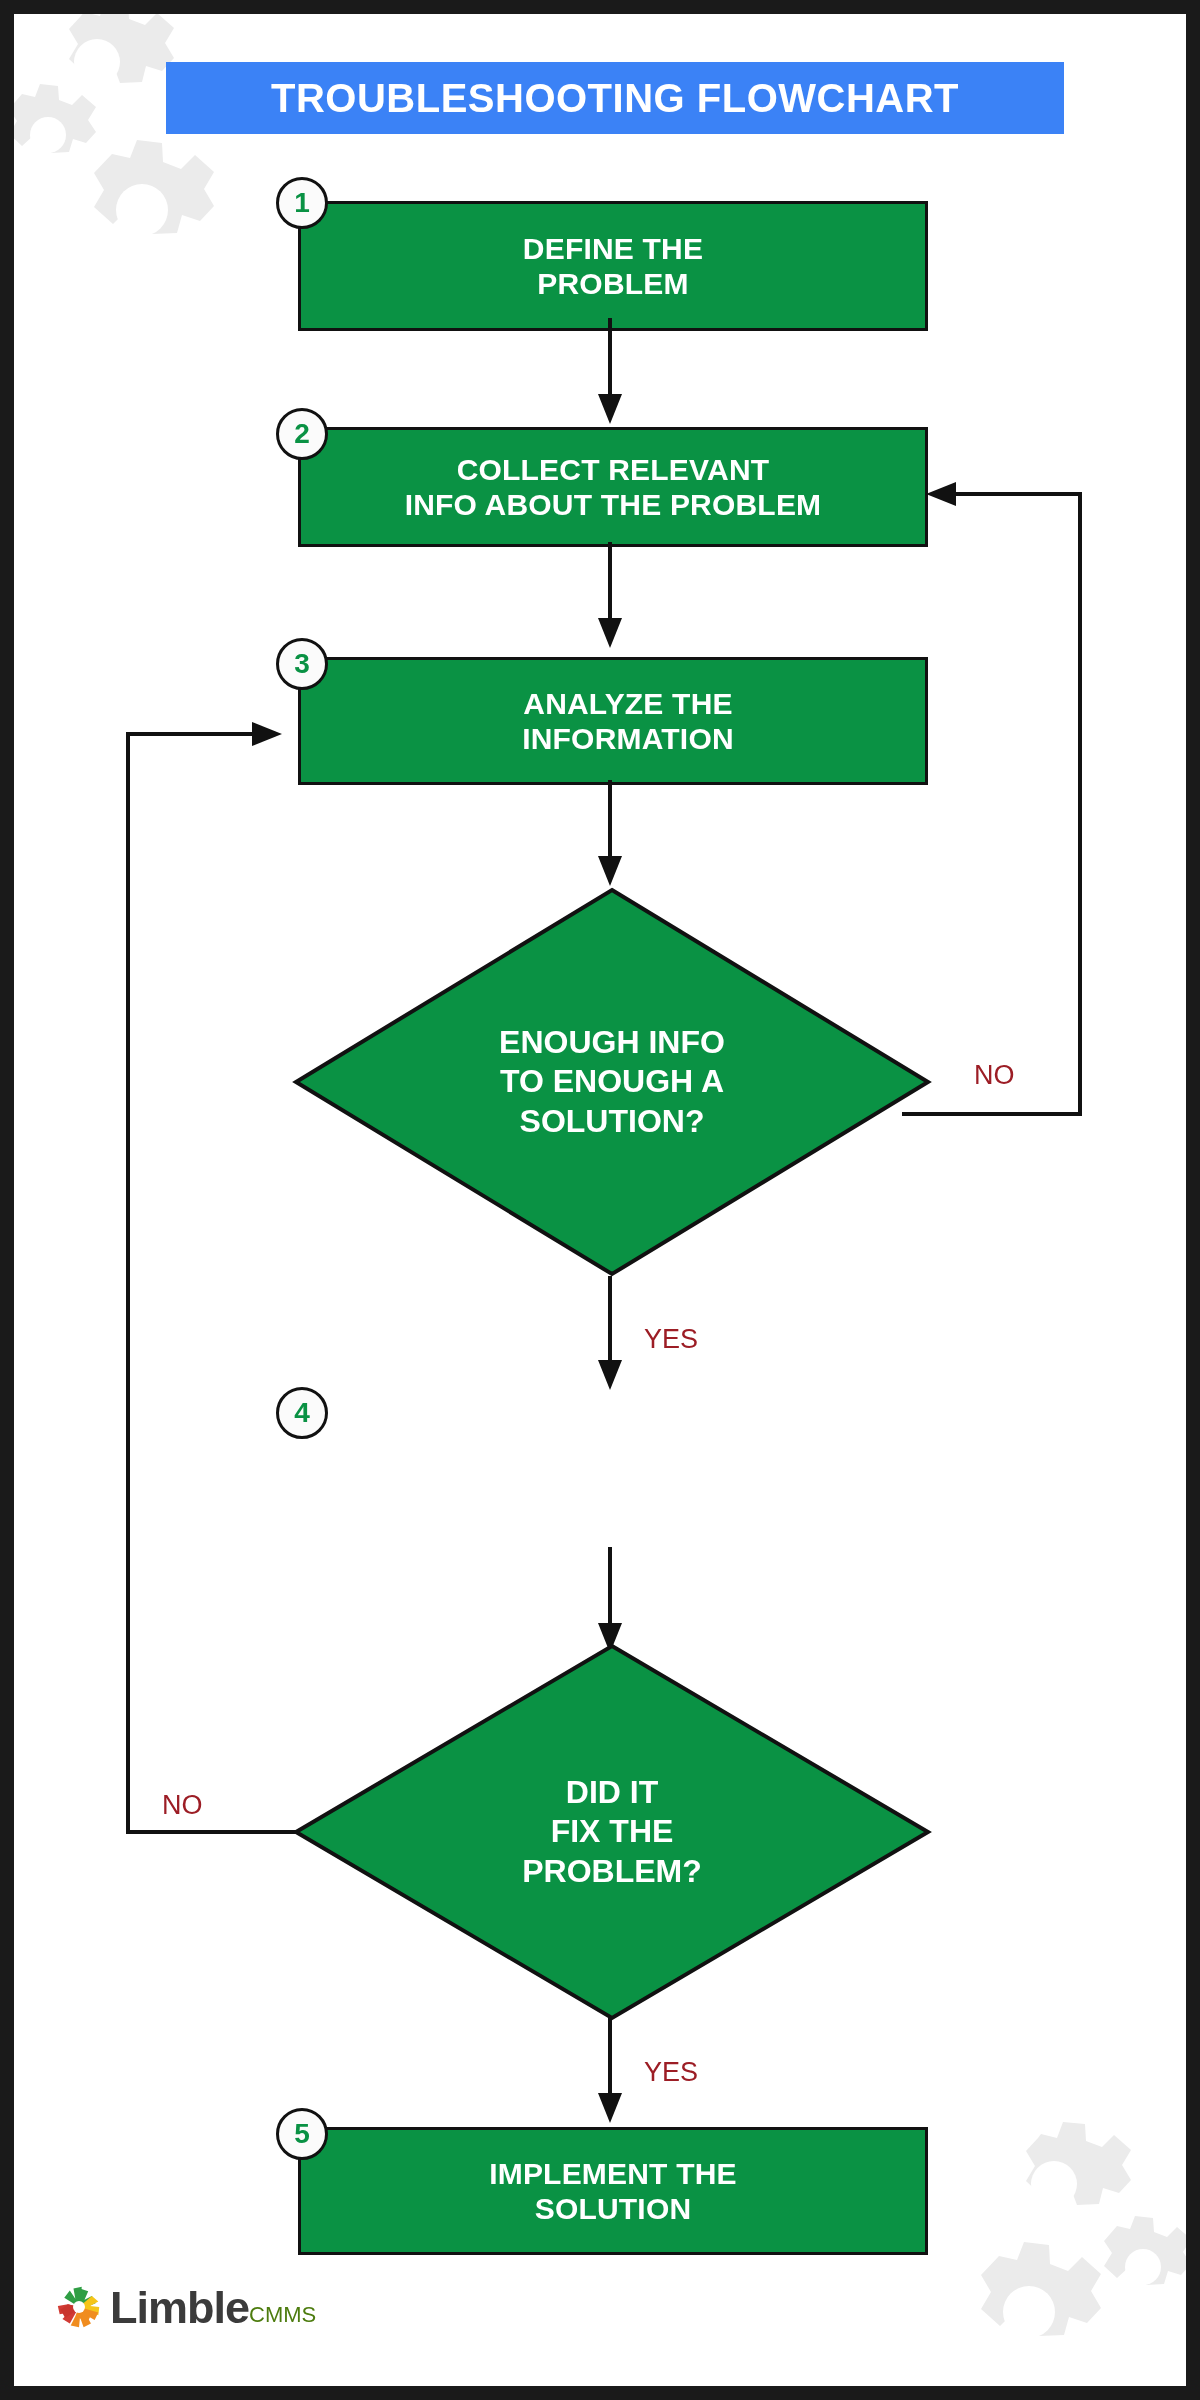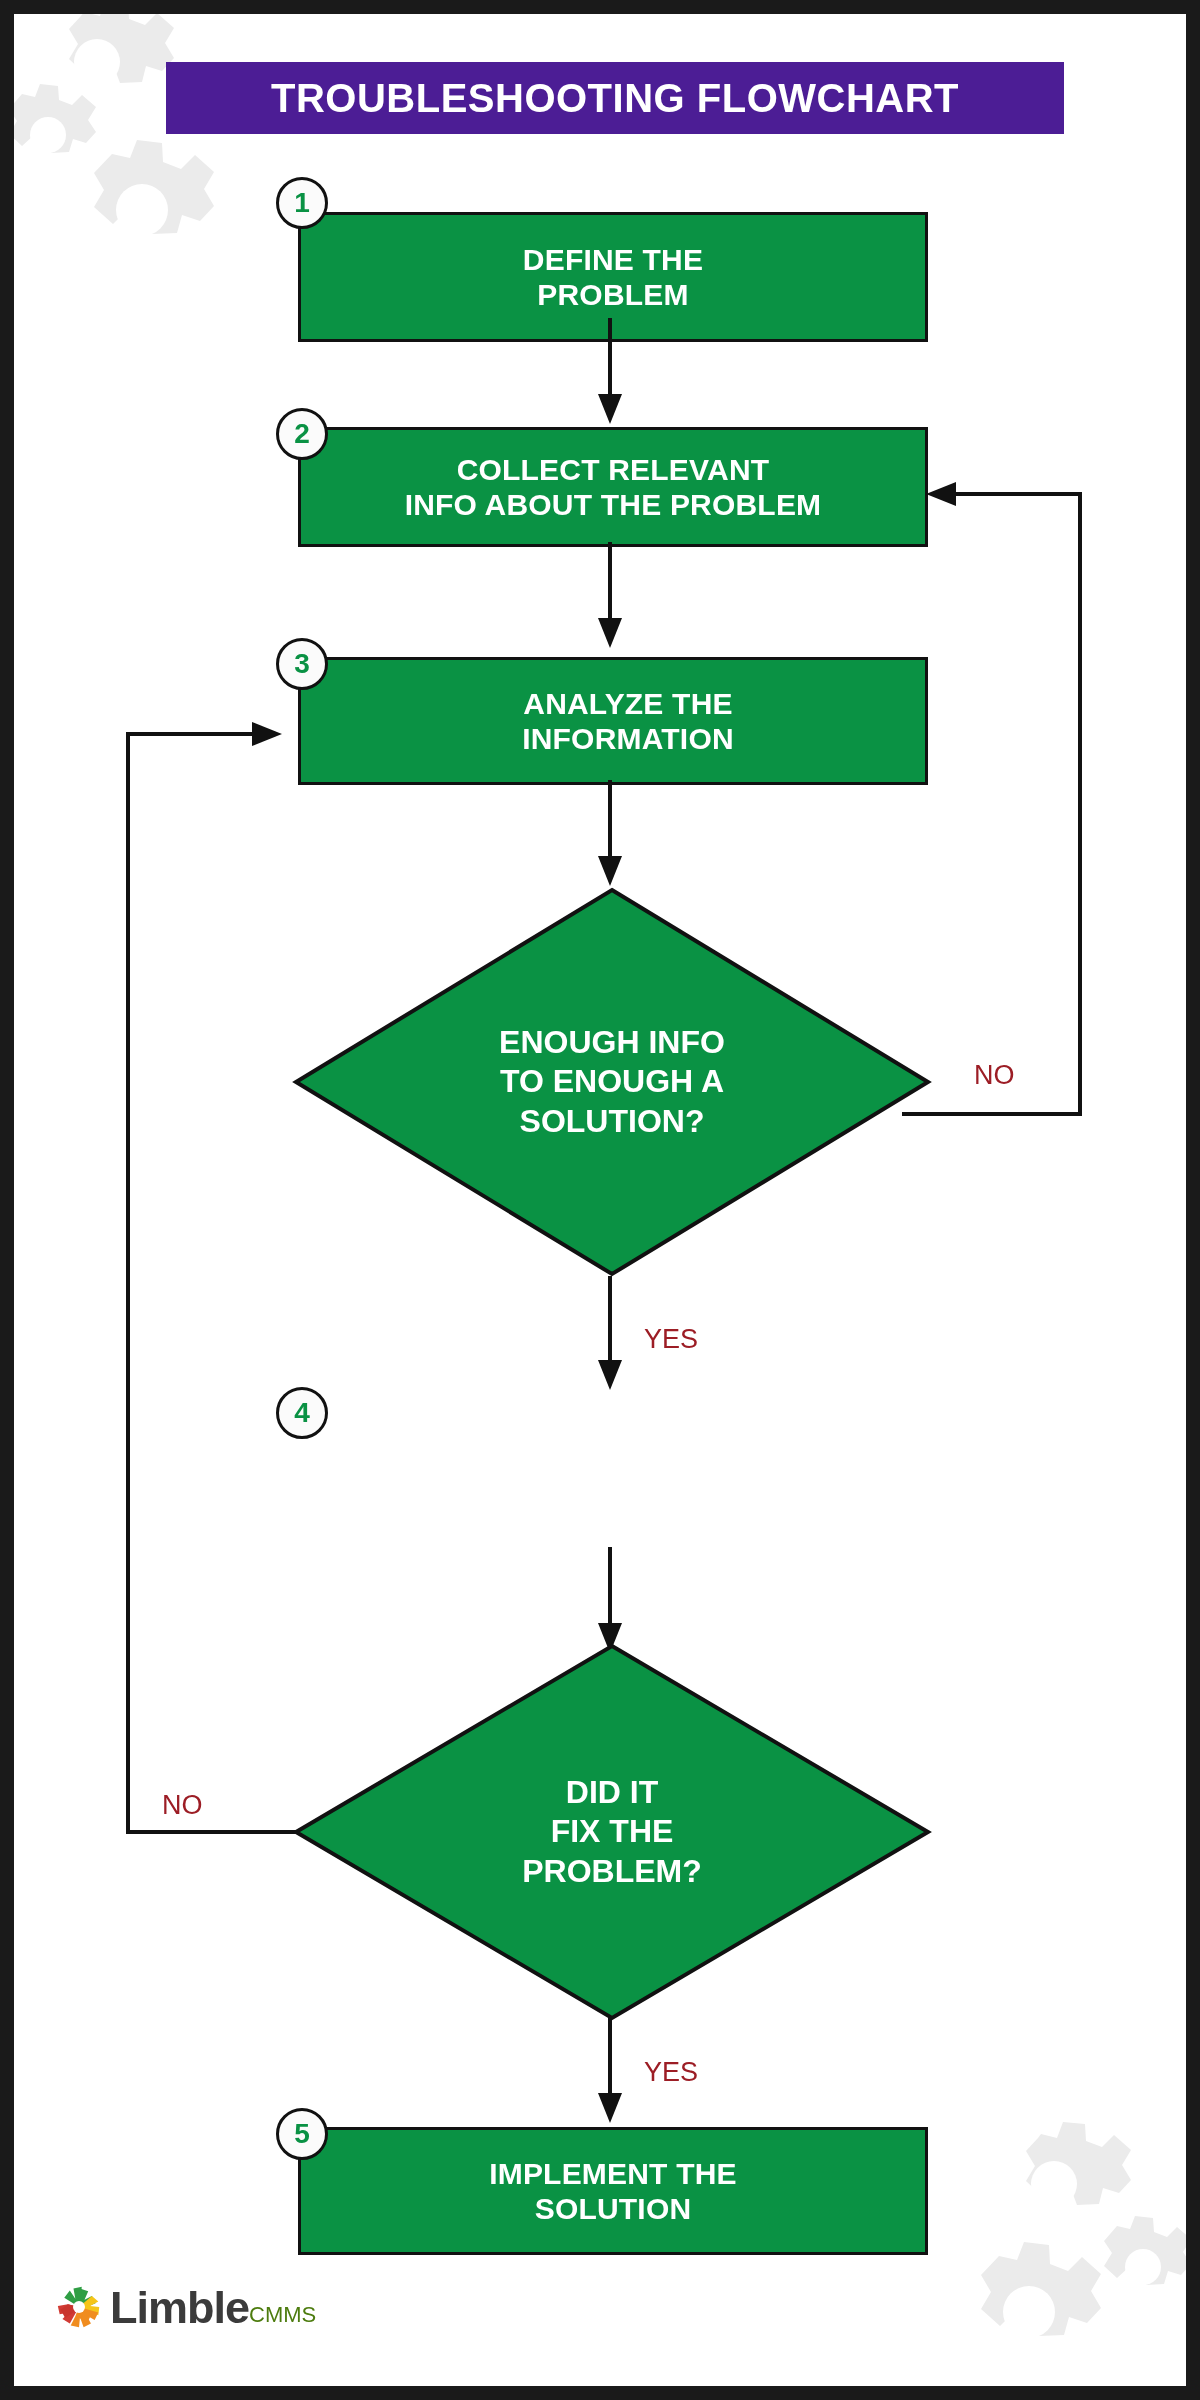--- a/index.html
+++ b/index.html
@@ -24,21 +24,21 @@
 
   
   .gear-wm { position: absolute; opacity: 1; }
   .gear-wm svg { display: block; }
 
   
   #title-bar {
     position: absolute;
     left: 152px; top: 48px;
     width: 898px; height: 72px;
-    background: #4c1d95;
+    background: #3b82f6;
     display: flex; align-items: center; justify-content: center;
   }
   #title-text {
     color: #ffffff;
     font-size: 40px;
     font-weight: bold;
     letter-spacing: 0.5px;
     white-space: nowrap;
   }
 
@@ -208,21 +208,21 @@
       </svg>
     </div>
 
     <div class="conn" style="left:584px; top:1995px;">
       <svg width="24" height="118" viewBox="0 0 24 118">
         <line x1="12" y1="0" x2="12" y2="88" stroke="#111111" stroke-width="4"></line>
         <polygon points="12,114 0,84 24,84" fill="#111111"></polygon>
       </svg>
     </div>
 
-    <div class="node-box" style="left:284px; top:198px; width:630px; height:130px;">
+    <div class="node-box" style="left:284px; top:187px; width:630px; height:130px;">
       <div class="node-label">
         <span>DEFINE THE</span><br>
         <span>PROBLEM</span>
       </div>
     </div>
     <div class="num-badge" style="left:262px; top:163px;">
       <span>1</span>
     </div>
 
     <div class="node-box" style="left:284px; top:413px; width:630px; height:120px;">

